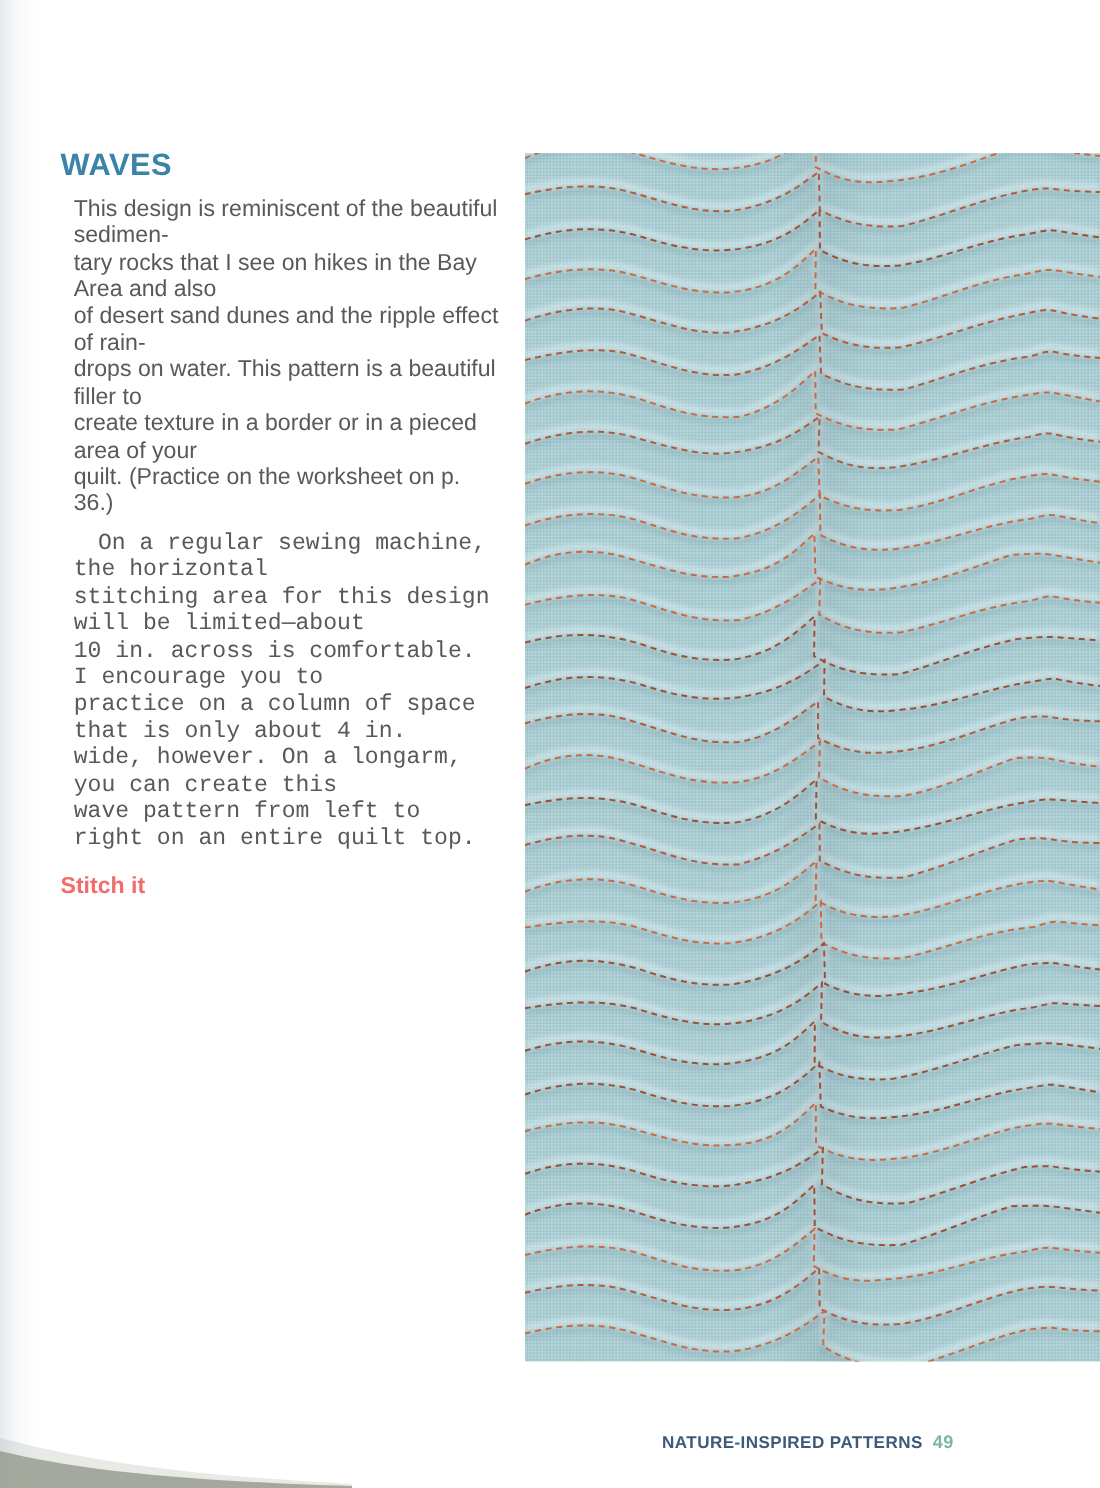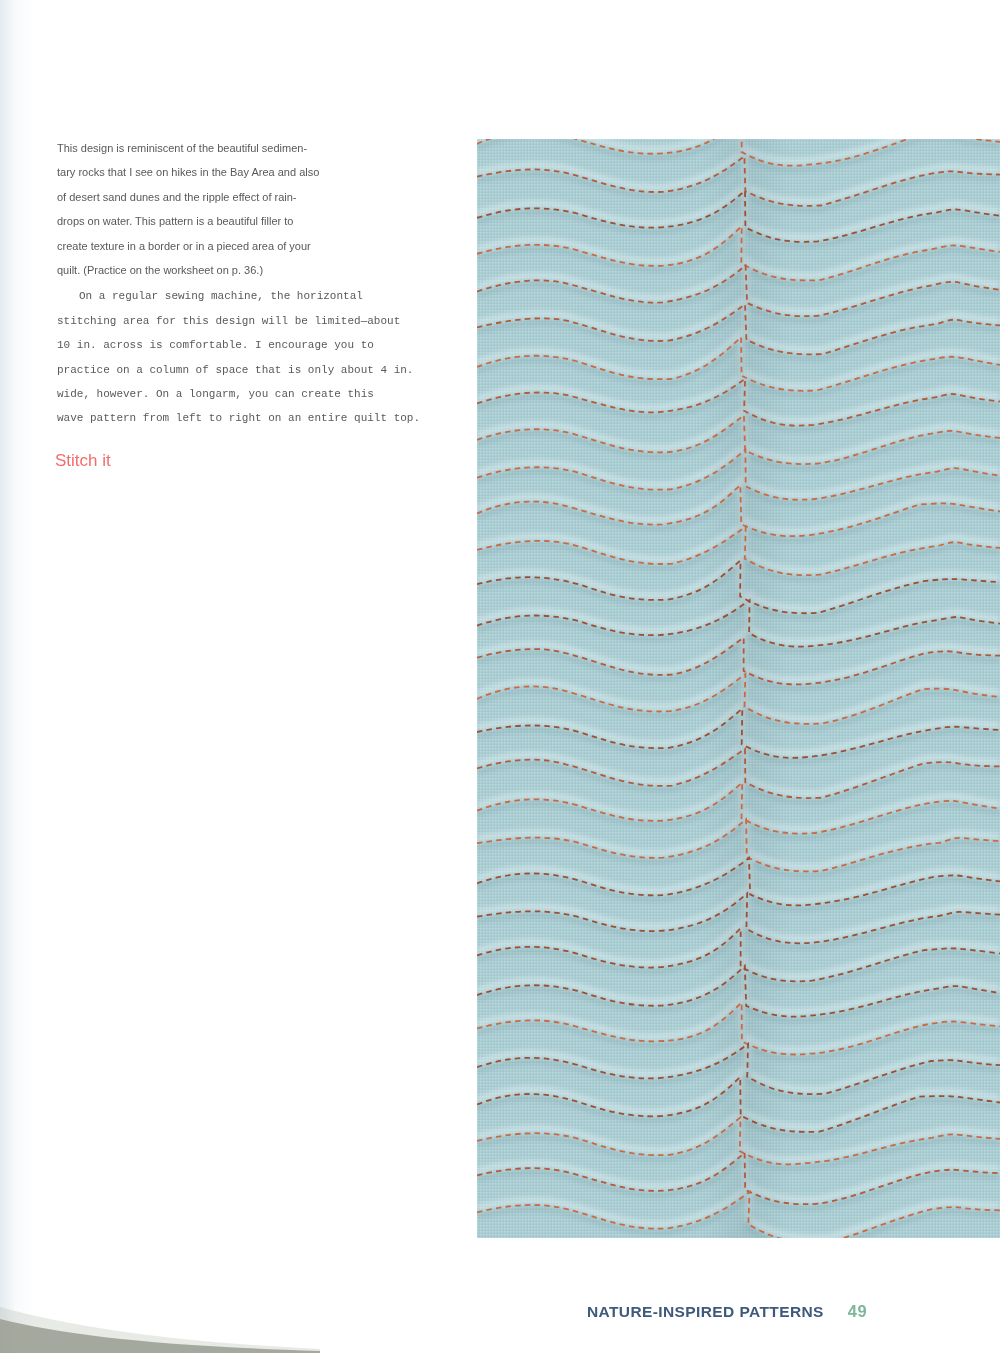--- a/index.html
+++ b/index.html
@@ -22,57 +22,58 @@
   .text-col {
     position: absolute; left: 55px; top: 134px; width: 414px;
   }
   h1.title {
     font-size: 28px; line-height: 32px; font-weight: bold;
     letter-spacing: 0.5px;
     color: var(--title-color, #3a84a8);
     margin: 0 0 12px 0;
   }
   p.body {
-    font-size: 11px; line-height: 24.4px;
+    font-size: 21px; line-height: 24.4px;
     color: var(--body-color, #58595a);
     white-space: pre-line;
-    margin: 2px;
+    margin: 12px;
   }
   p.body.indented { text-indent: 22px; font-family: Liberation Mono, monospace; }
   h2.subhead {
     margin: 18px 0 17px 0;
-    font-size: 17px; line-height: 24px; font-weight: normal;
+    font-size: 21px; line-height: 24px; font-weight: bold;
     color: var(--subhead-color, #f26c6c);
   }
   figure.photo {
     position: absolute; left: 477px; top: 139px;
     width: 523px; height: 1099px;
     overflow: hidden;
   }
   figure.photo svg { display: block; }
   .footer {
     position: absolute; top: 1302px; right: 133px;
-    display: flex; align-items: baseline; gap: 24px;
+    display: flex; align-items: baseline; gap: 9px;
     font-size: 15.5px; font-weight: bold; letter-spacing: 0.4px;
   }
   .footer .label { color: var(--footer-label-color, #3d5a7a); }
   .footer .pagenum { color: var(--footer-number-color, #7cb79a); font-size: 16.5px; }
   .curl {
     position: absolute; left: 0; bottom: 0;
     pointer-events: none;
   }
 </style>
 </head>
 <body>
 
 <div class="page">
 
   <div class="edge-left"></div>
 
   <main class="text-col">
+    <h1 class="title">WAVES</h1>
     <p class="body">This design is reminiscent of the beautiful sedimen-
 tary rocks that I see on hikes in the Bay Area and also
 of desert sand dunes and the ripple effect of rain-
 drops on water. This pattern is a beautiful filler to
 create texture in a border or in a pieced area of your
 quilt. (Practice on the worksheet on p. 36.)</p>
     <p class="body indented">On a regular sewing machine, the horizontal
 stitching area for this design will be limited—about
 10 in. across is comfortable. I encourage you to
 practice on a column of space that is only about 4 in.

